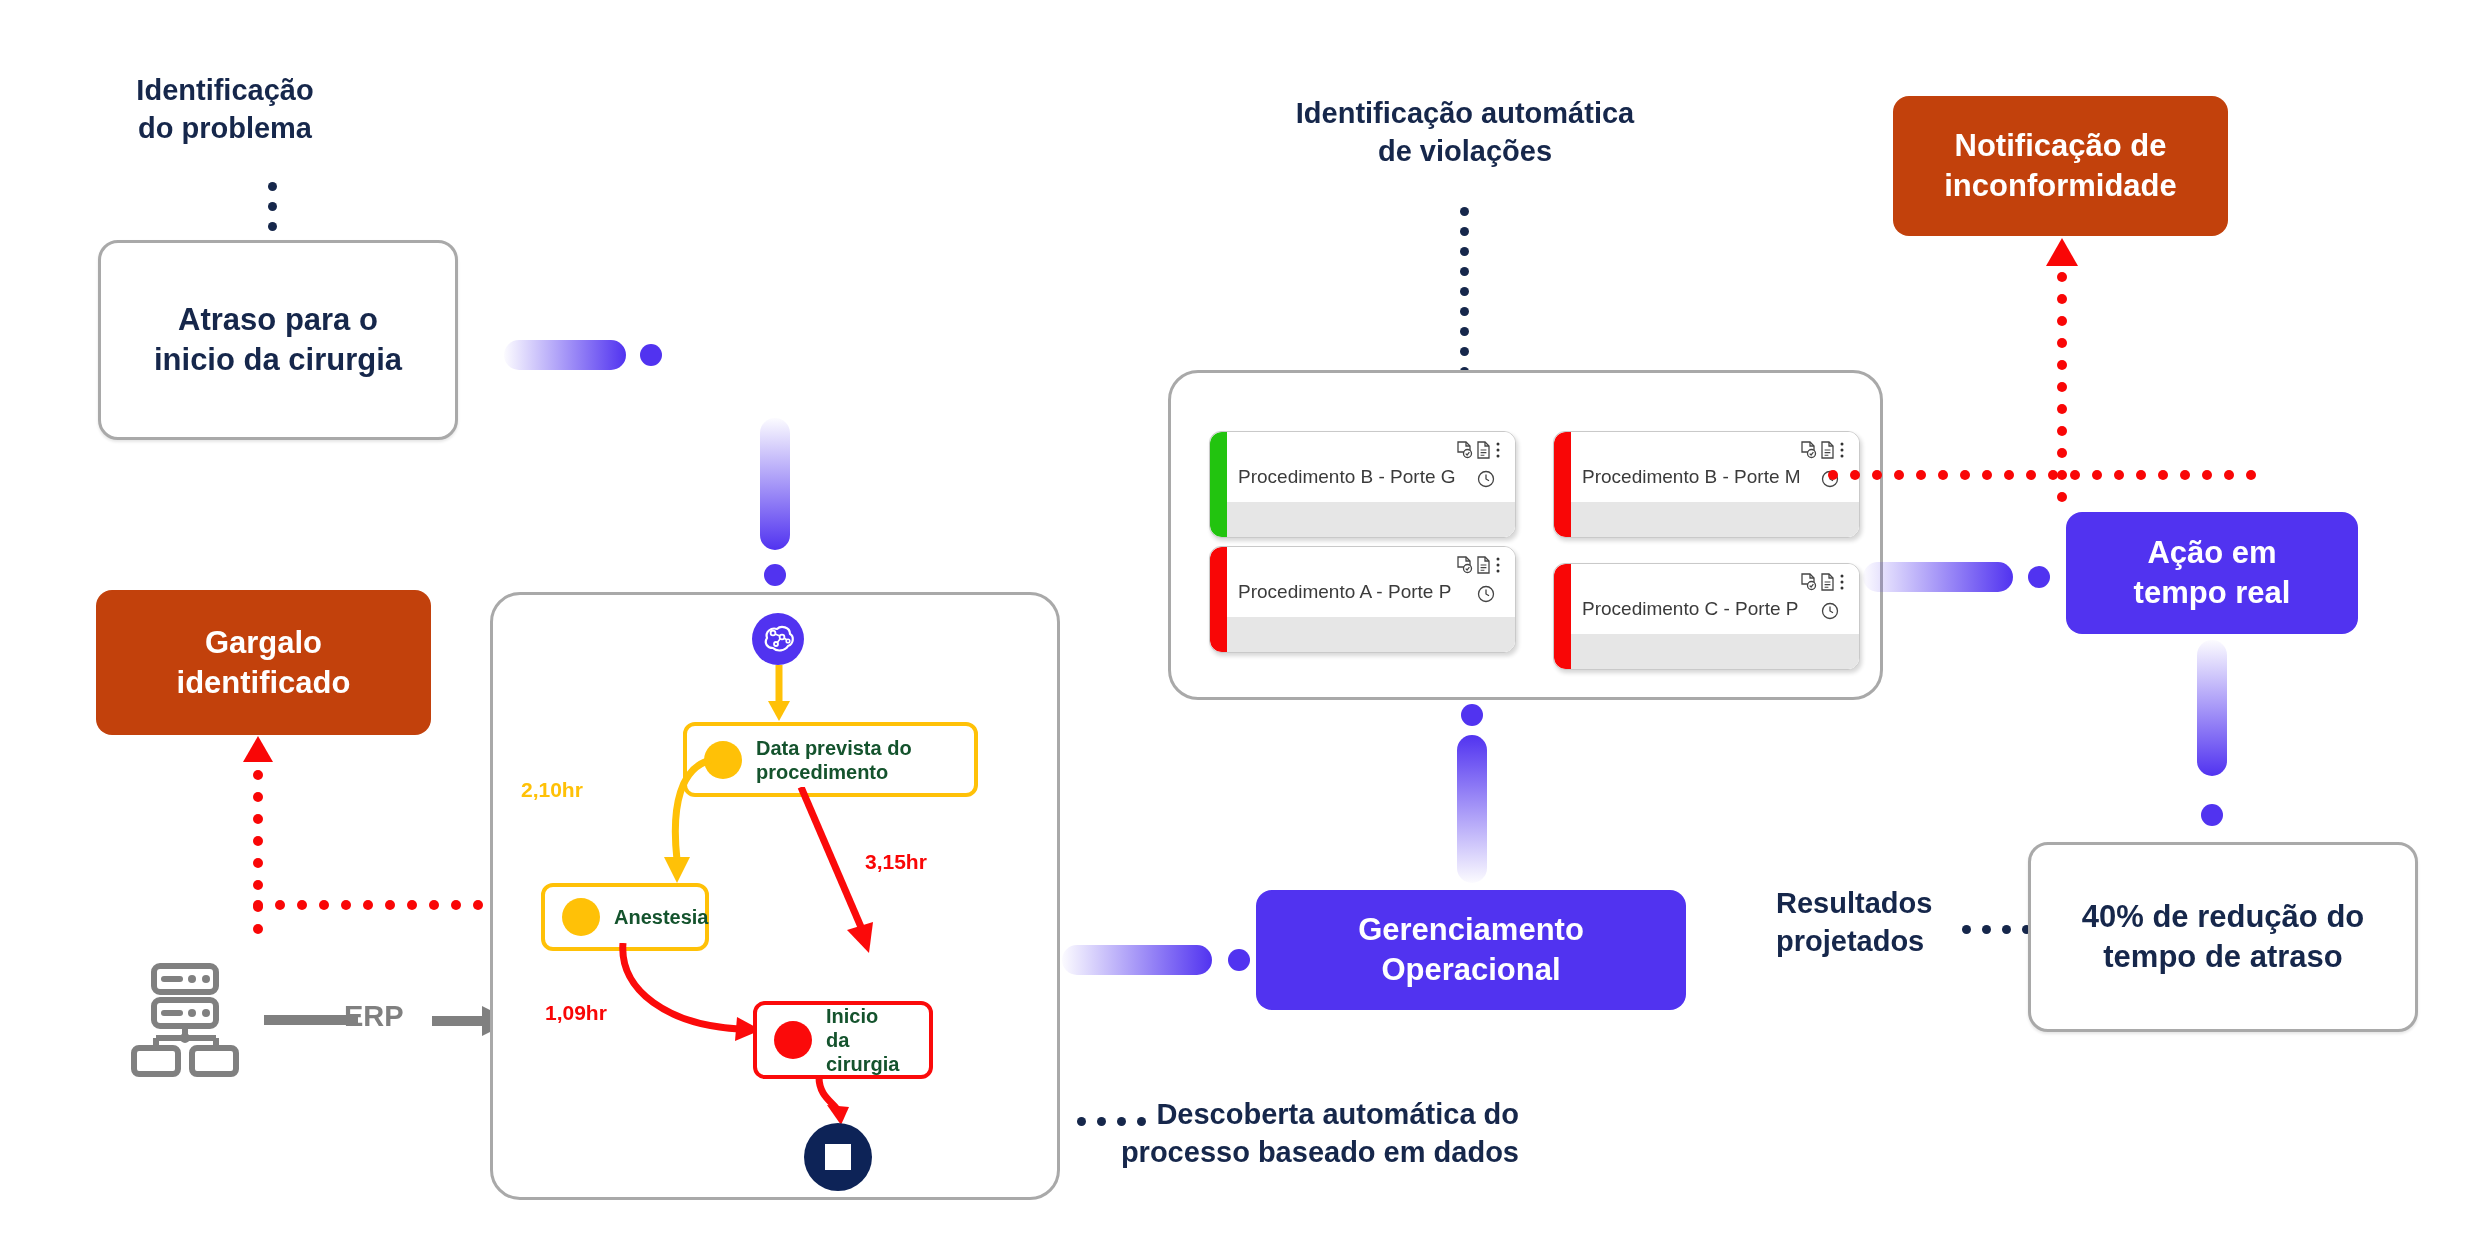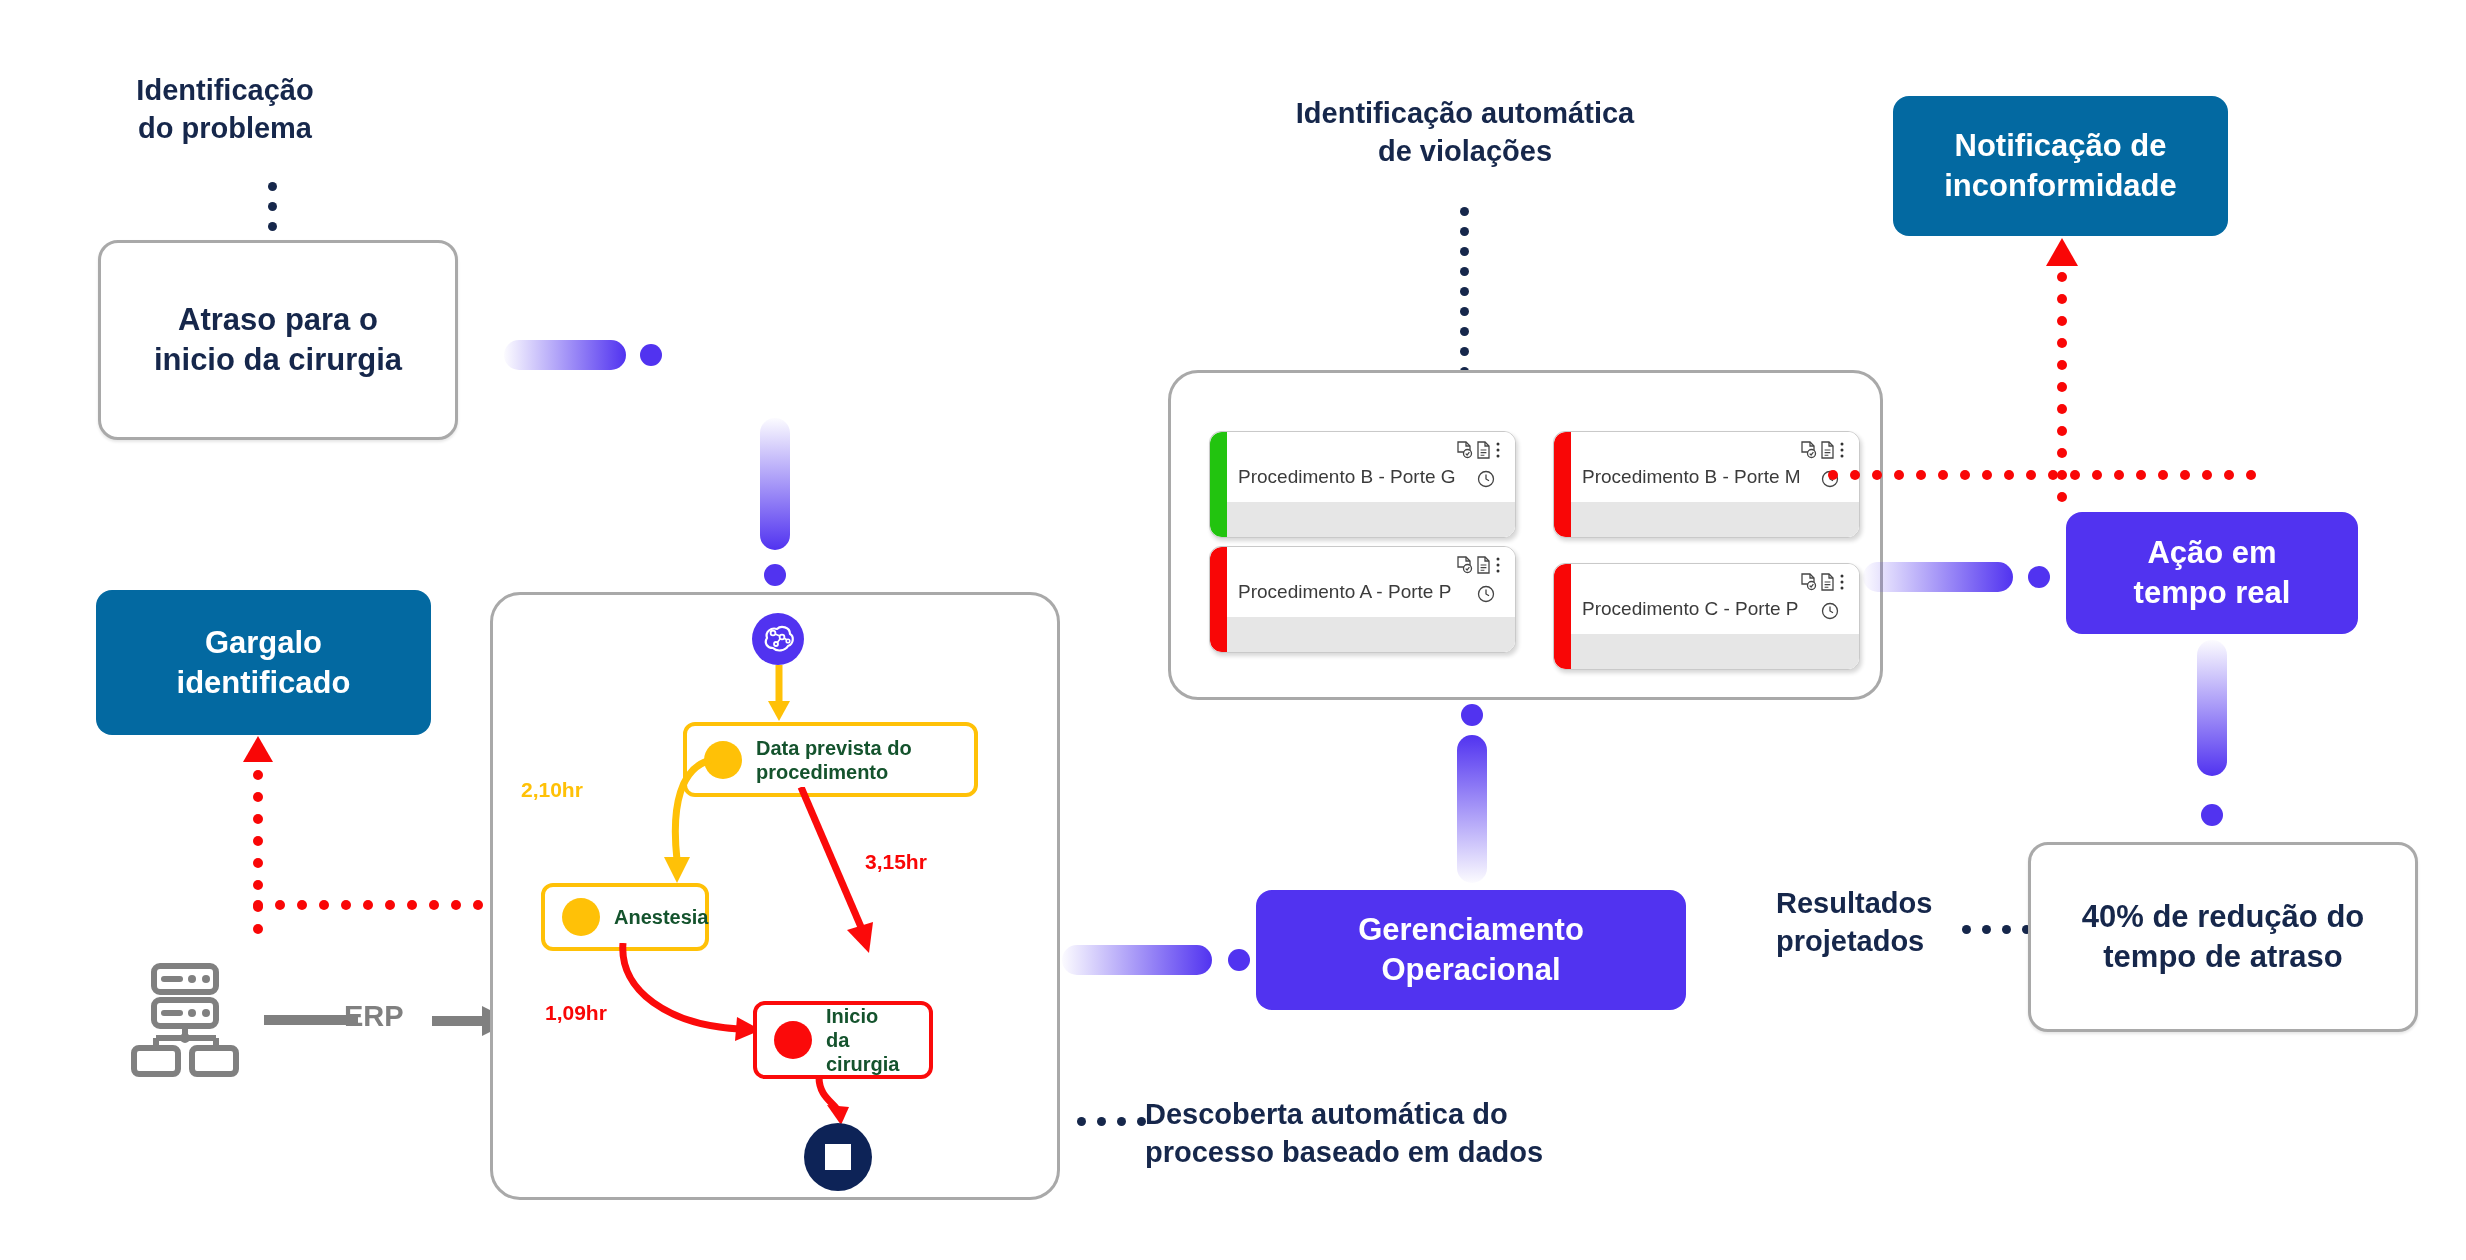--- a/index.html
+++ b/index.html
@@ -62,21 +62,21 @@
     color: #ffffff;
     font-weight: bold;
     font-size: 31px;
     line-height: 1.28;
     box-sizing: border-box;
     white-space: pre-line;
   }
 
   
   .red-box {
-    background: #0369a1;
+    background: #c2410c;
     border-radius: 16px;
     display: flex;
     align-items: center;
     justify-content: center;
     text-align: center;
     color: #ffffff;
     font-weight: bold;
     font-size: 31px;
     line-height: 1.28;
     box-sizing: border-box;
@@ -418,21 +418,21 @@
       <div class="sq"></div>
     </div>
   </div>
 
   <div class="abs dots-h" style="left:1077px; top:1117px;">
     <i></i>
       <i></i>
       <i></i>
       <i></i>
   </div>
-  <div class="abs caption caption-left" style="left:1145px; top:1096px; width:440px;">Descoberta automática do
+  <div class="abs caption caption-left" style="left:1079px; top:1096px; width:440px;text-align:right;">Descoberta automática do
 processo baseado em dados</div>
 
   <div class="abs caption" style="left:1210px; top:95px; width:510px;">Identificação automática
 de violações</div>
 
   <div class="abs dots-v" style="left:1460px; top:207px;">
     <i></i>
       <i></i>
       <i></i>
       <i></i>

